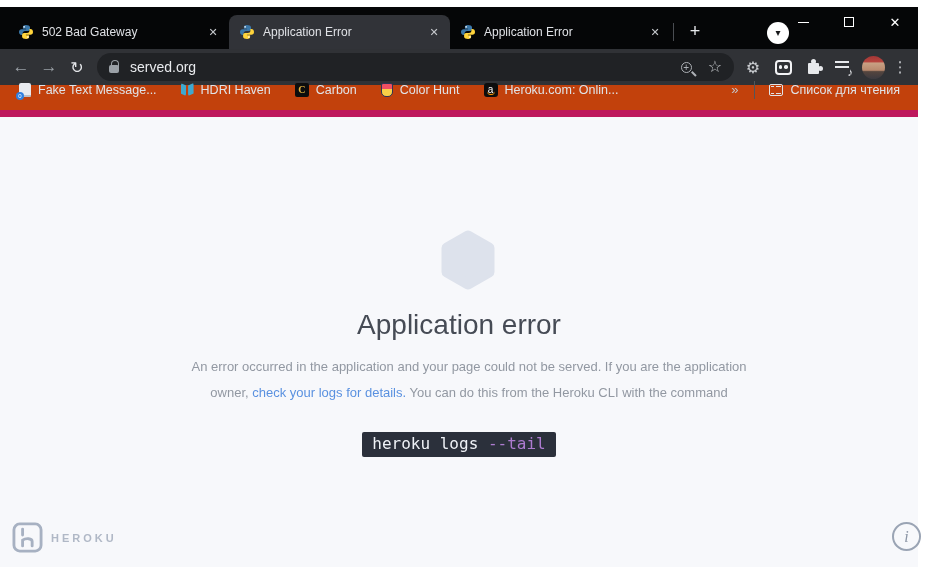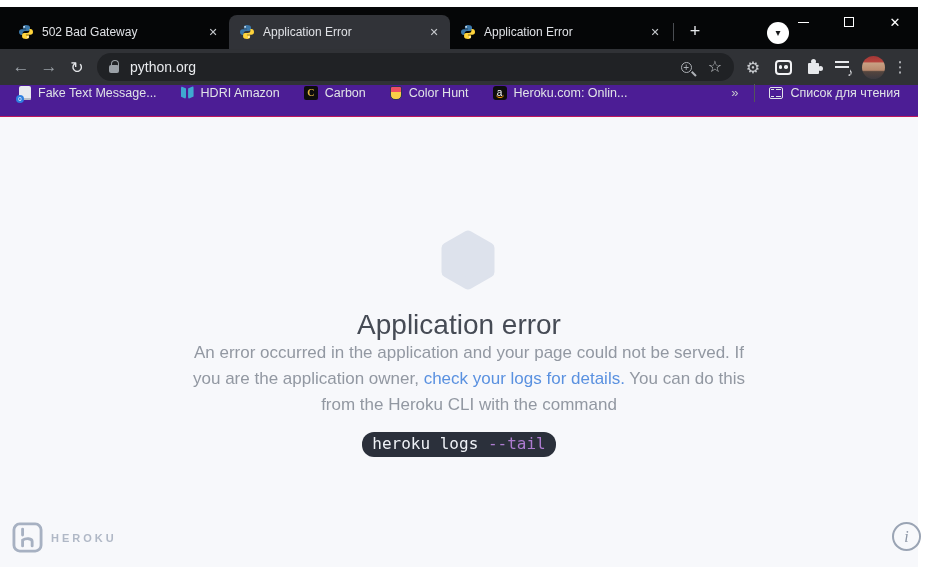--- a/index.html
+++ b/index.html
@@ -58,21 +58,21 @@
   .playlist { position:relative; width:16px; height:14px; }
   .playlist::before { content:""; position:absolute; left:0; top:1px; width:14px; height:2px;
                       background:#e7e9ec; box-shadow:0 5px 0 #e7e9ec, 0 10px 0 -6px #e7e9ec; }
   .playlist .note { position:absolute; right:-2px; bottom:-4px; color:#e7e9ec; font-size:11px; }
   .avatar { width:23px; height:23px; border-radius:50%; margin:0 4px;
             background:linear-gradient(180deg,#a33636 0%,#b8453f 26%,#c9a184 30%,#b98a6e 62%,#54453e 68%,#3b3a40 100%); }
   .kebab { width:22px; height:28px; display:flex; align-items:center; justify-content:center;
            color:#c8cbcf; font-size:15px; letter-spacing:0; }
 
   
-  .bookmarks { height:32px; background:#4c1d95; border-bottom:1px solid #be185d;
+  .bookmarks { height:32px; background:#c2410c; border-bottom:7px solid #be185d;
                display:flex; align-items:center; padding:0 10px 16px 13px; }
   .bm { display:flex; align-items:center; margin-right:10px; padding:3px 8px 3px 6px; border-radius:6px;
         color:#e0e3e7; font-size:12.5px; white-space:nowrap; }
   .bm .bmicon { margin-right:7px; }
   .bm-right { margin-left:auto; display:flex; align-items:center; }
   .overflow { color:#c3c6ca; font-size:13px; padding:0 8px; }
   .bm-sep { width:1px; height:18px; background:#53565a; margin:0 8px; }
   .ico-faketext { position:relative; width:12px; height:14px; background:#e8eaef; border-radius:2px;
                   box-shadow:inset 0 -9px 0 -7px #b9bec8, inset 0 -13px 0 -11px #b9bec8; }
   .ico-faketext::after { content:"0"; position:absolute; left:-3px; bottom:-3px; width:8px; height:8px;
@@ -100,25 +100,25 @@
   .ico-readlist::before { content:""; position:absolute; left:1px; top:1.5px; width:3px; height:6px;
                           border-top:1.5px solid #e0e3e7; border-bottom:1.5px solid #e0e3e7; }
   .ico-readlist::after { content:""; position:absolute; left:6px; top:1.5px; width:5px; height:6px;
                          border-top:1.5px solid #e0e3e7; border-bottom:1.5px solid #e0e3e7; }
 
   
   .page { position:relative; height:457px; background:#f7f8fb; }
   .hexagon { position:absolute; left:437px; top:113px; width:62px; height:60px; }
   .page-heading { position:absolute; left:0; top:192px; width:100%; text-align:center;
                   font-size:28px; font-weight:400; color:#464b55; }
-  .page-desc { position:absolute; left:179px; top:223px; width:580px; text-align:center;
-               font-size:17px; line-height:26px; color:#9298a2; }
+  .page-desc { position:absolute; left:179px; top:237px; width:580px; text-align:center;
+               font-size:13px; line-height:26px; color:#9298a2; }
   .page-desc a { color:#5a91e0; text-decoration:none; }
   .code-row { position:absolute; left:0; top:315px; width:100%; text-align:center; }
-  .code-chip { display:inline-block; background:#2b303b; border-radius:12px; padding:2px 10px 4px;
+  .code-chip { display:inline-block; background:#2b303b; border-radius:2px; padding:2px 10px 4px;
                font-family:"DejaVu Sans Mono", monospace; font-size:16px; color:#eef1f6; }
   .code-chip .flag { color:#ad7bd0; }
   .footer-logo { position:absolute; left:12px; top:405px; display:flex; align-items:center; color:#aeb6c4; }
   .footer-logo .brand { margin-left:8px; font-size:11px; font-weight:700; letter-spacing:3px; color:#b0b8c6; }
   .info-btn { position:absolute; left:892px; top:405px; width:29px; height:29px; border:2px solid #9aa4b4;
               border-radius:50%; color:#8c96a6; font-family:"Liberation Serif", serif; font-style:italic;
               font-size:16px; text-align:center; line-height:26px; }
 </style>
 </head>
 <body>
@@ -179,21 +179,21 @@
         <span>←</span>
       </div>
     <div class="navbtn">
         <span>→</span>
       </div>
     <div class="navbtn reload">
         <span>↻</span>
       </div>
     <div class="urlbar">
       <span class="lock"></span>
-      <span class="url-text">python.org</span>
+      <span class="url-text">served.org</span>
       <span class="spacer"></span>
       <span class="zoomicon">+</span>
       <span class="star">☆</span>
     </div>
     <div class="extbtn">
         <span class="gear">⚙</span>
       </div>
     <div class="extbtn">
         <span class="robot">
           <i></i>
@@ -214,21 +214,21 @@
       </div>
   </div>
 
   <div class="bookmarks">
     <div class="bm">
       <span class="bmicon ico-faketext"></span>
       <span>Fake Text Message...</span>
     </div>
     <div class="bm">
       <span class="bmicon ico-hdri"></span>
-      <span>HDRI Amazon</span>
+      <span>HDRI Haven</span>
     </div>
     <div class="bm">
       <span class="bmicon ico-carbon">C</span>
       <span>Carbon</span>
     </div>
     <div class="bm">
       <span class="bmicon ico-colorhunt"></span>
       <span>Color Hunt</span>
     </div>
     <div class="bm">

